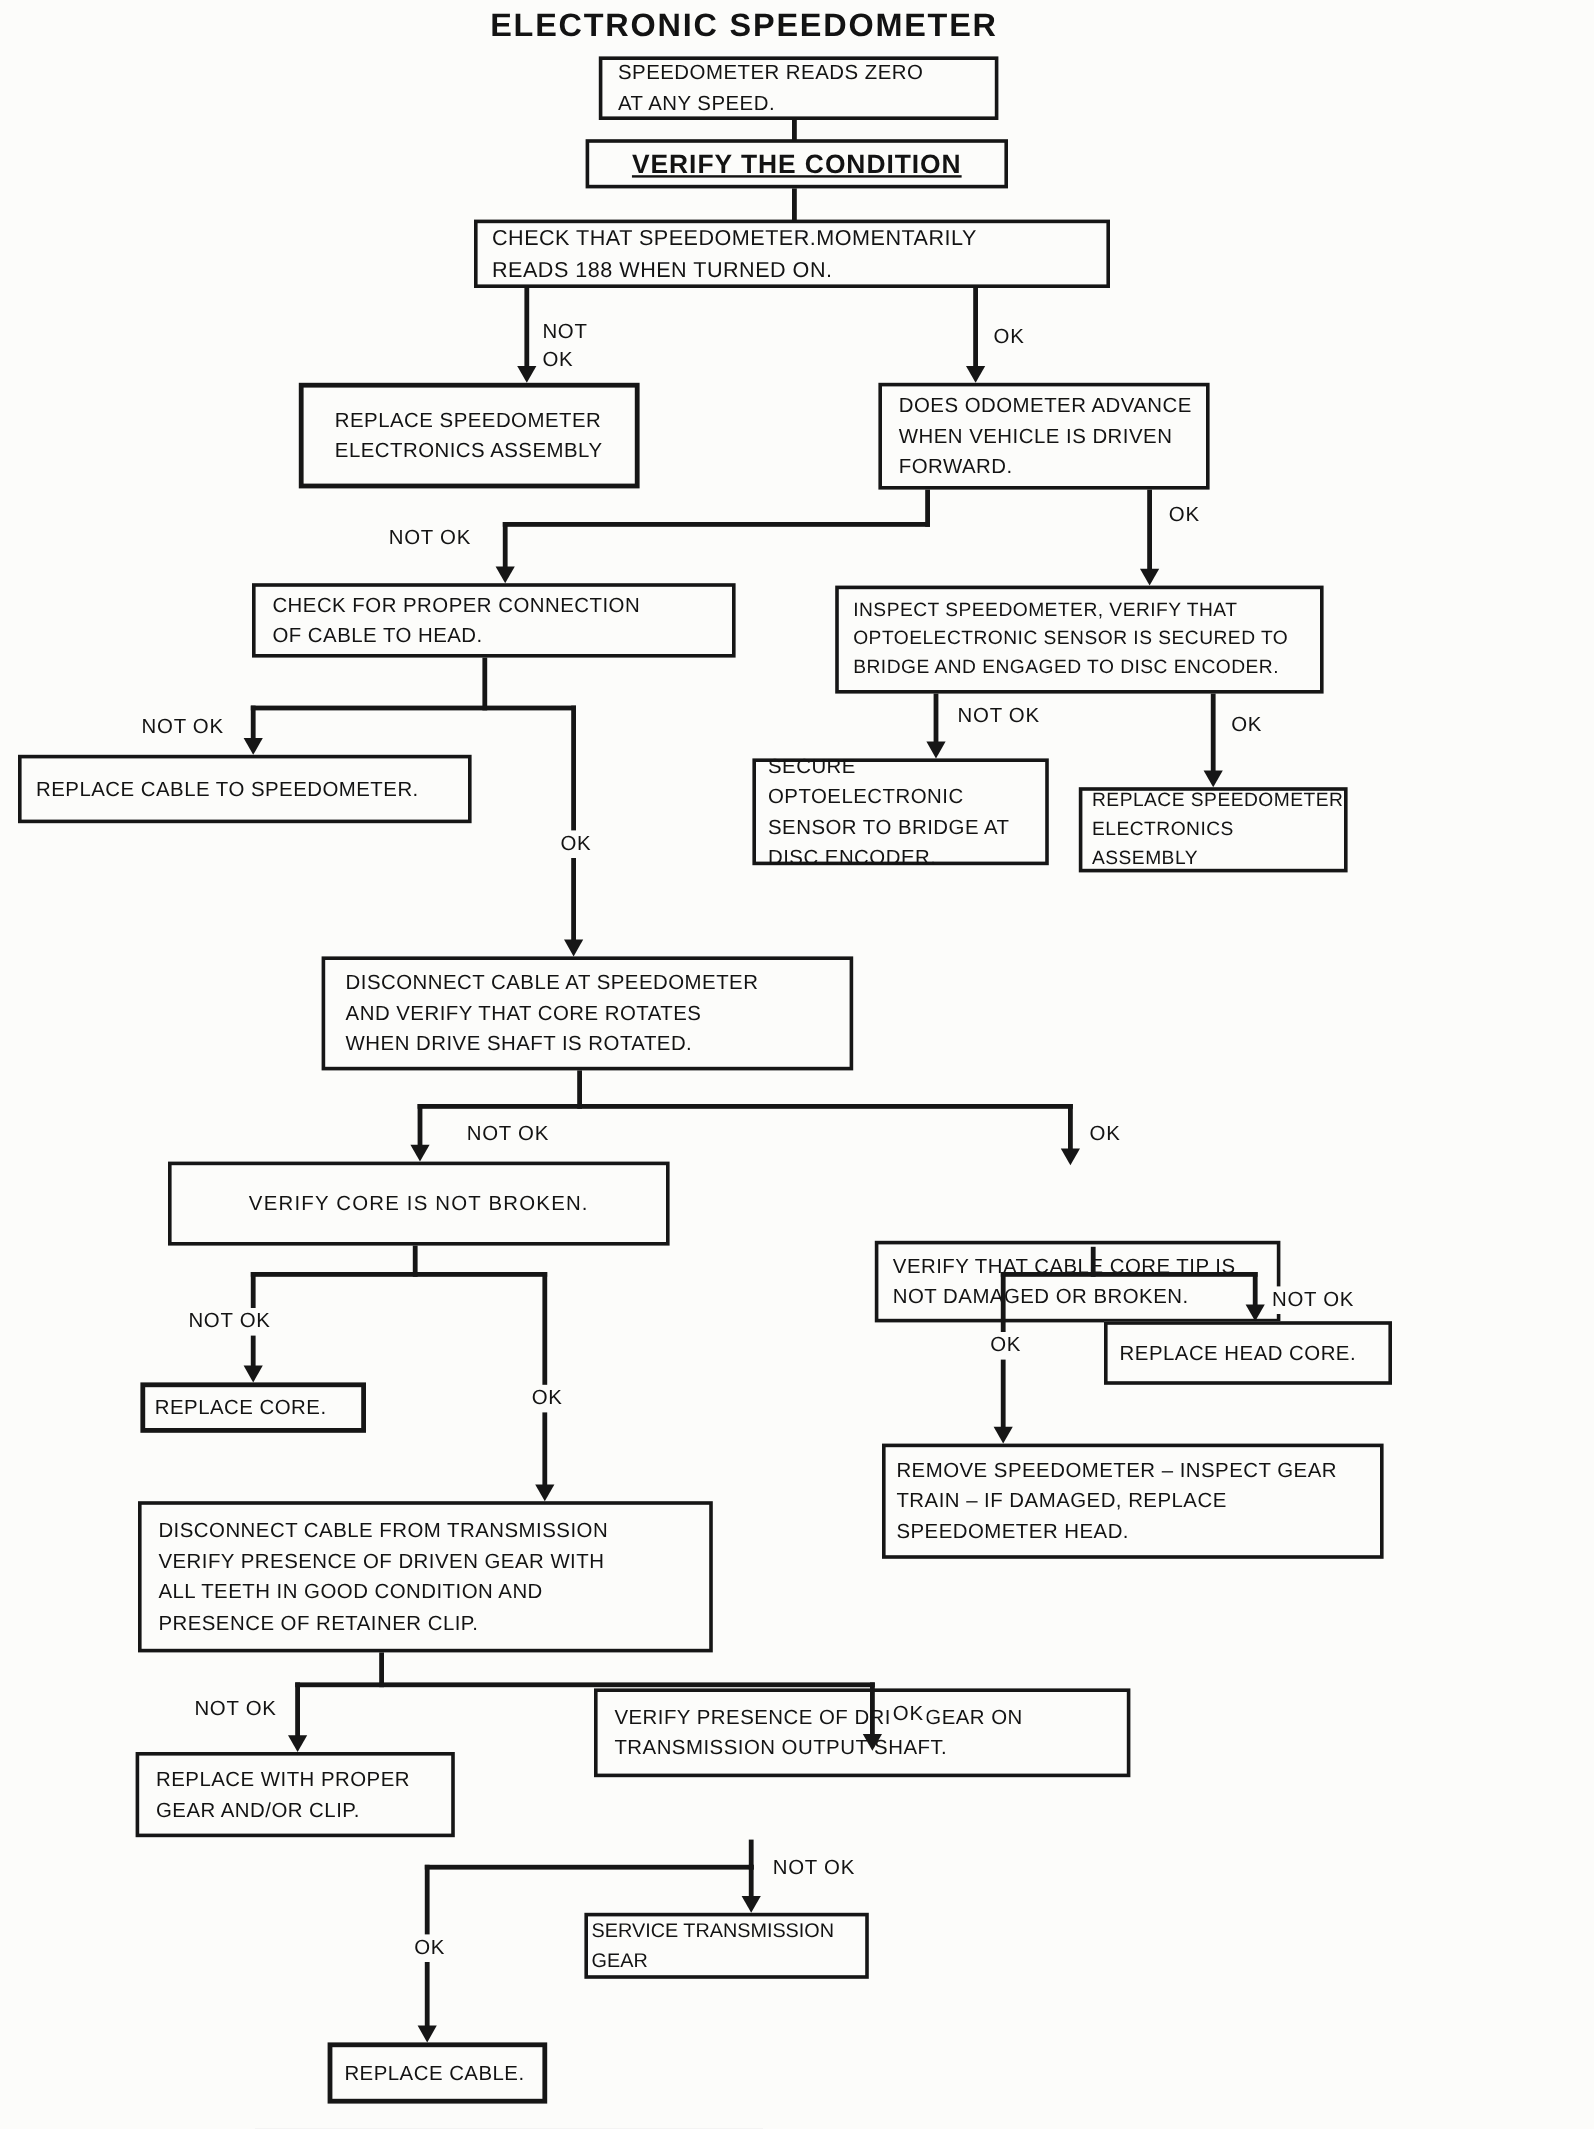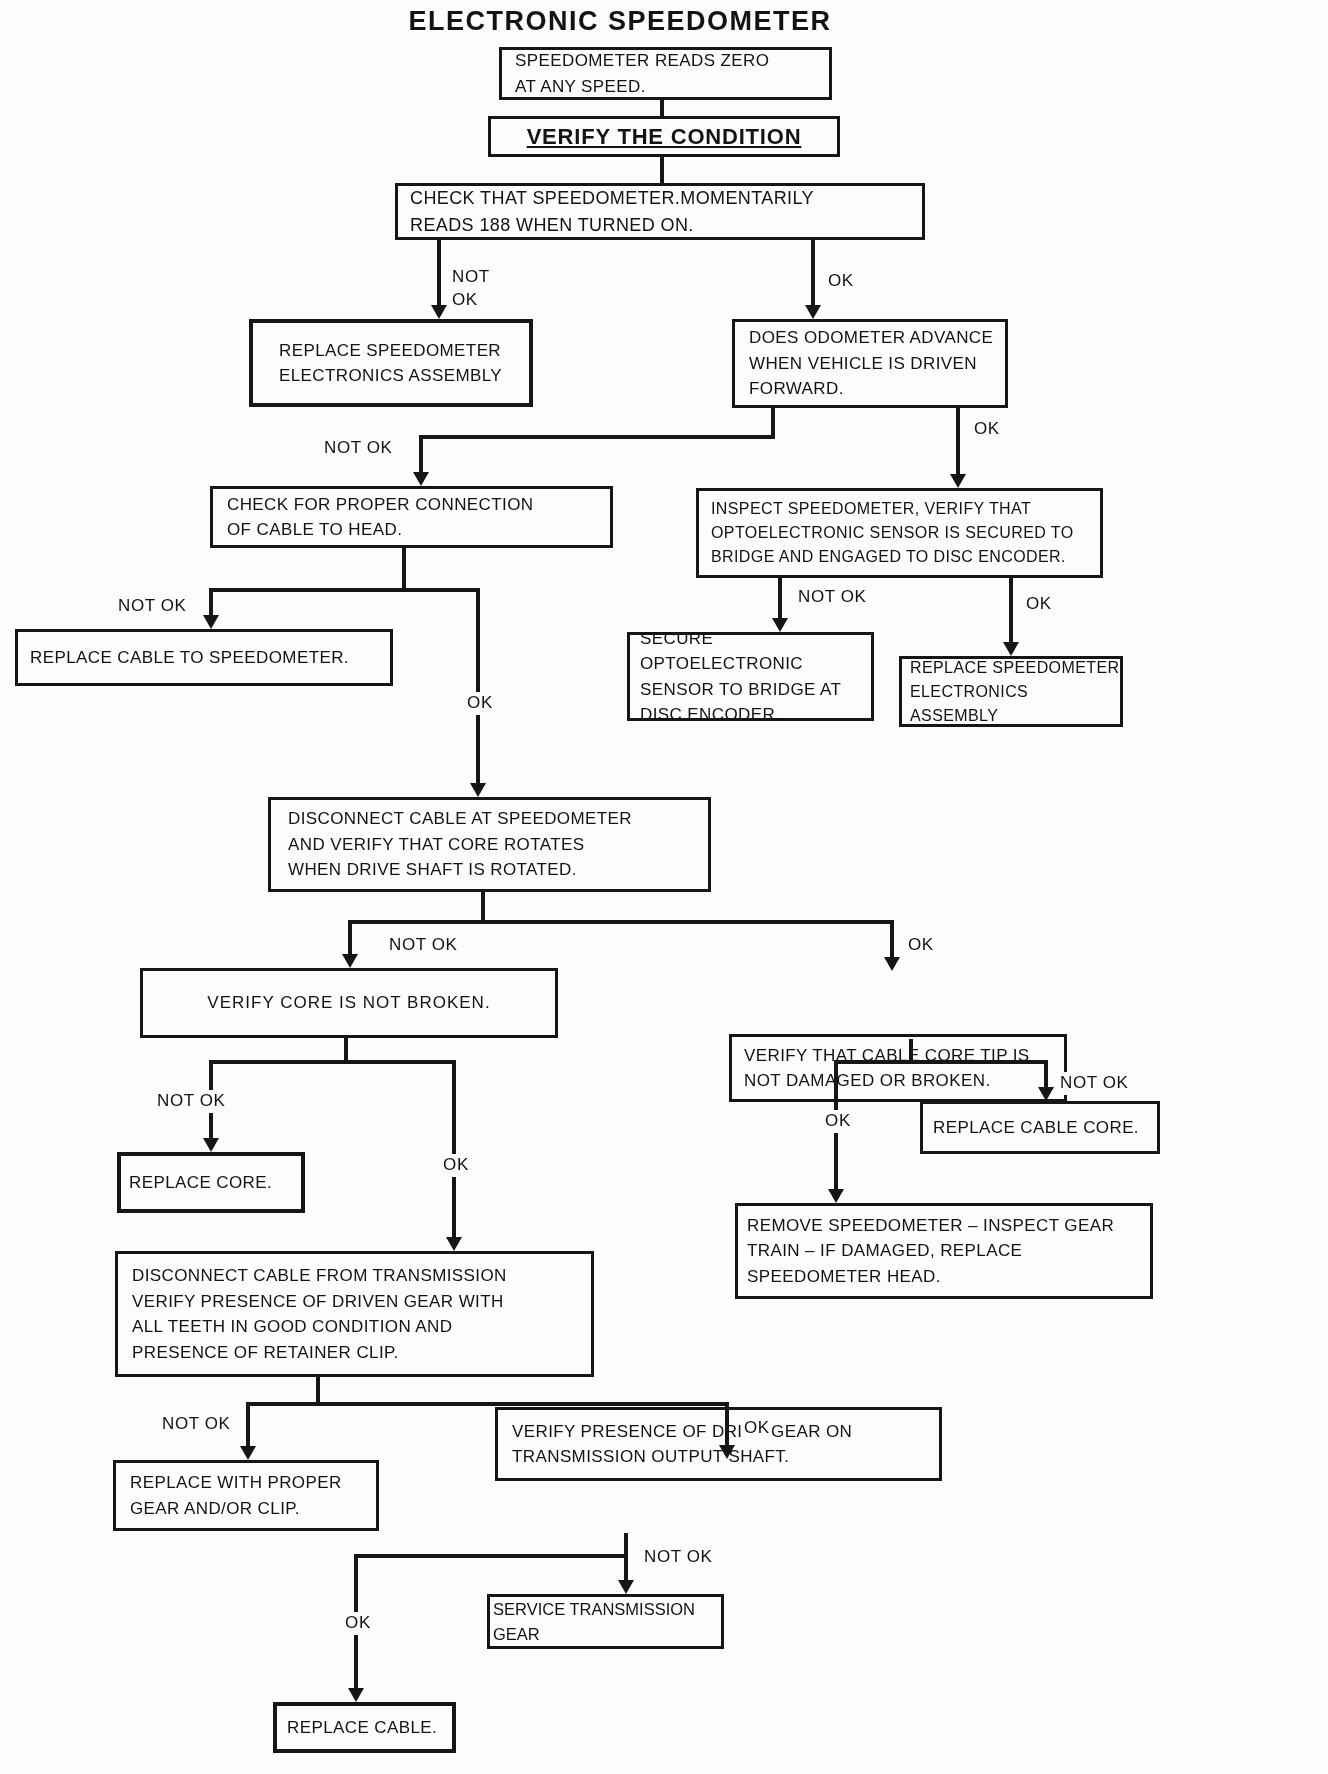--- a/index.html
+++ b/index.html
@@ -91,23 +91,23 @@
 
   <div class="node" style="left:268px;top:797px;width:443px;height:95px;padding-left:17px;">DISCONNECT CABLE AT SPEEDOMETER
 AND VERIFY THAT CORE ROTATES
 WHEN DRIVE SHAFT IS ROTATED.</div>
 
   <div class="node center" style="left:140px;top:968px;width:418px;height:70px;letter-spacing:1px;">VERIFY CORE IS NOT BROKEN.</div>
 
   <div class="node" style="left:729px;top:999px;width:338px;height:68px;padding-left:12px;margin-top:35px;">VERIFY THAT CABLE CORE TIP IS
 NOT DAMAGED OR BROKEN.</div>
 
-  <div class="node thick" style="left:117px;top:1152px;width:188px;height:61px;padding-left:8px;">REPLACE CORE.</div>
-
-  <div class="node" style="left:920px;top:1101px;width:240px;height:53px;padding-left:10px;">REPLACE CABLE CORE.</div>
+  <div class="node thick" style="left:117px;top:1152px;width:188px;height:42px;padding-left:8px;">REPLACE CORE.</div>
+
+  <div class="node" style="left:920px;top:1101px;width:240px;height:53px;padding-left:10px;">REPLACE HEAD CORE.</div>
 
   <div class="node" style="left:735px;top:1203px;width:418px;height:96px;padding-left:9px;">REMOVE SPEEDOMETER – INSPECT GEAR
 TRAIN – IF DAMAGED, REPLACE
 SPEEDOMETER HEAD.</div>
 
   <div class="node" style="left:115px;top:1251px;width:479px;height:126px;padding-left:14px;">DISCONNECT CABLE FROM TRANSMISSION
 VERIFY PRESENCE OF DRIVEN GEAR WITH
 ALL TEETH IN GOOD CONDITION AND
 PRESENCE OF RETAINER CLIP.</div>
 

